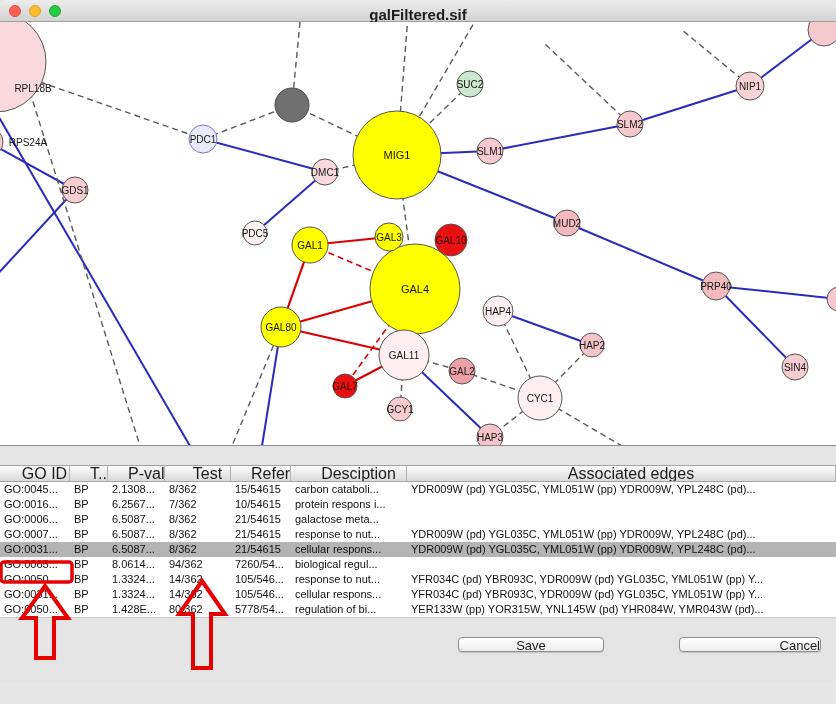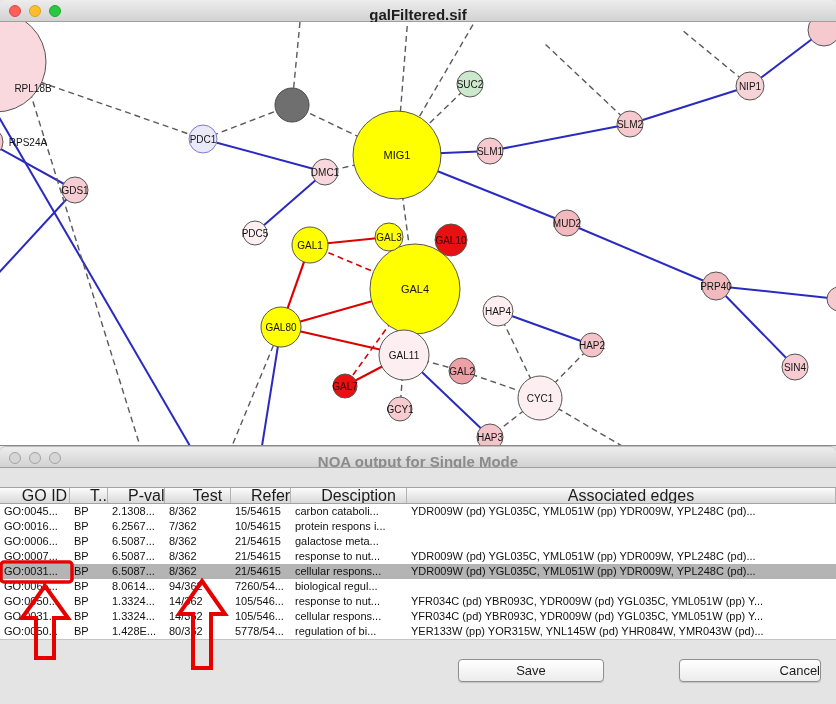--- a/index.html
+++ b/index.html
@@ -54,21 +54,21 @@
   }
   .tbody { background:#ffffff; border-bottom:1px solid #c5c5c5; }
   .trow { display:flex; height:15px; }
   .trow.selected { background:#b4b4b4; }
   .tcell {
     font-size:11px; line-height:15px; color:#111111;
     padding-left:4px; overflow:hidden; white-space:nowrap; flex:none;
   }
 
   .btn {
-    position:absolute; top:191px; height:23px;
+    position:absolute; top:191px; height:15px;
     font-family:"Liberation Sans", sans-serif;
     font-size:13px; color:#1c1c1c;
     background:linear-gradient(#ffffff,#ececec);
     border:1px solid #8f8f8f; border-radius:4px;
     box-shadow:0 1px 1px rgba(0,0,0,0.15);
   }
   .btn.save   { left:458px; width:146px; }
   .btn.cancel { left:679px; width:142px;text-align:right; }
 
   
@@ -191,28 +191,20 @@
           <text x="592" y="326.5" text-anchor="middle" font-size="10" fill="#151515">HAP2</text>
           <text x="540" y="379.5" text-anchor="middle" font-size="10" fill="#151515">CYC1</text>
           <text x="490" y="418.5" text-anchor="middle" font-size="10" fill="#151515">HAP3</text>
           <text x="716" y="267.5" text-anchor="middle" font-size="10" fill="#151515">PRP40</text>
           <text x="795" y="348.5" text-anchor="middle" font-size="10" fill="#151515">SIN4</text>
         </svg>
     </div>
   </section>
 
   <section class="noa-window">
-    <div class="titlebar">
-      <div class="lights">
-        <span class="light gray"></span>
-        <span class="light gray"></span>
-        <span class="light gray"></span>
-      </div>
-      <div class="title inactive">NOA output for Single Mode</div>
-    </div>
     <div class="noa-content">
       <div class="table">
         <div class="thead" id="table-head">
             <div class="hcell" style="width: 70px;">GO ID</div>
             <div class="hcell" style="width: 38px;">T...</div>
             <div class="hcell" style="width: 57px;">P-value</div>
             <div class="hcell" style="width: 66px;">Test</div>
             <div class="hcell" style="width: 60px;">Referen...</div>
             <div class="hcell" style="width: 116px;">Desciption</div>
             <div class="hcell" style="width: 429px;">Associated edges</div>

